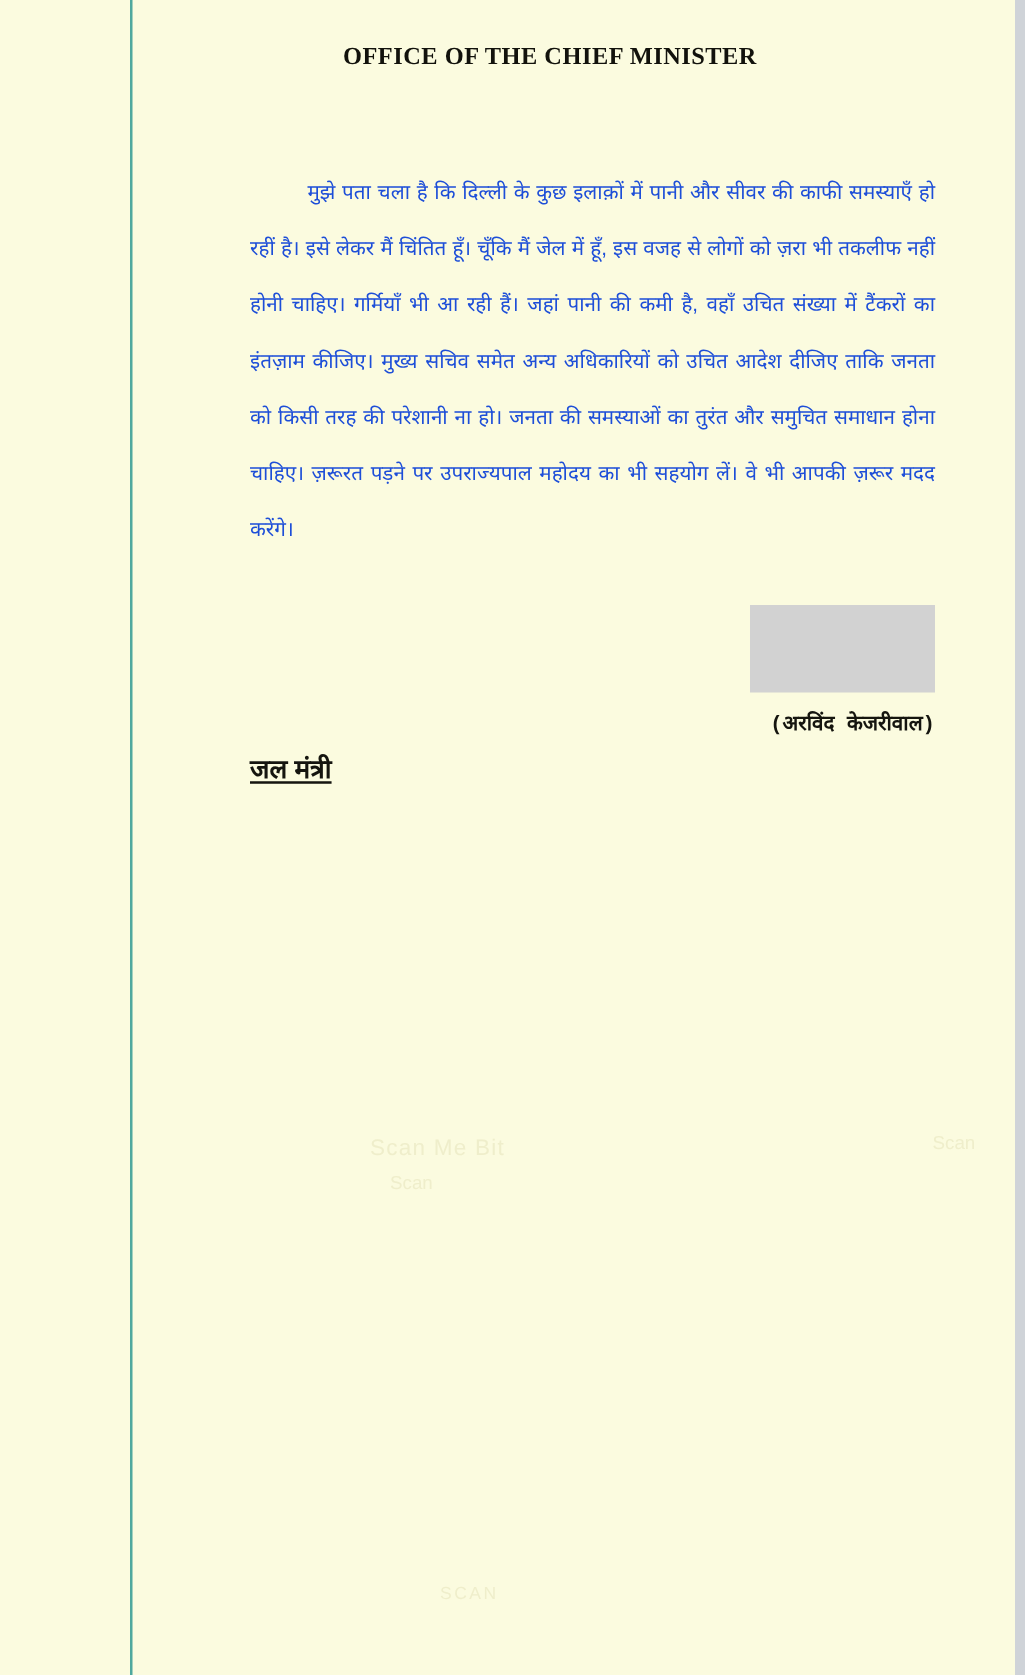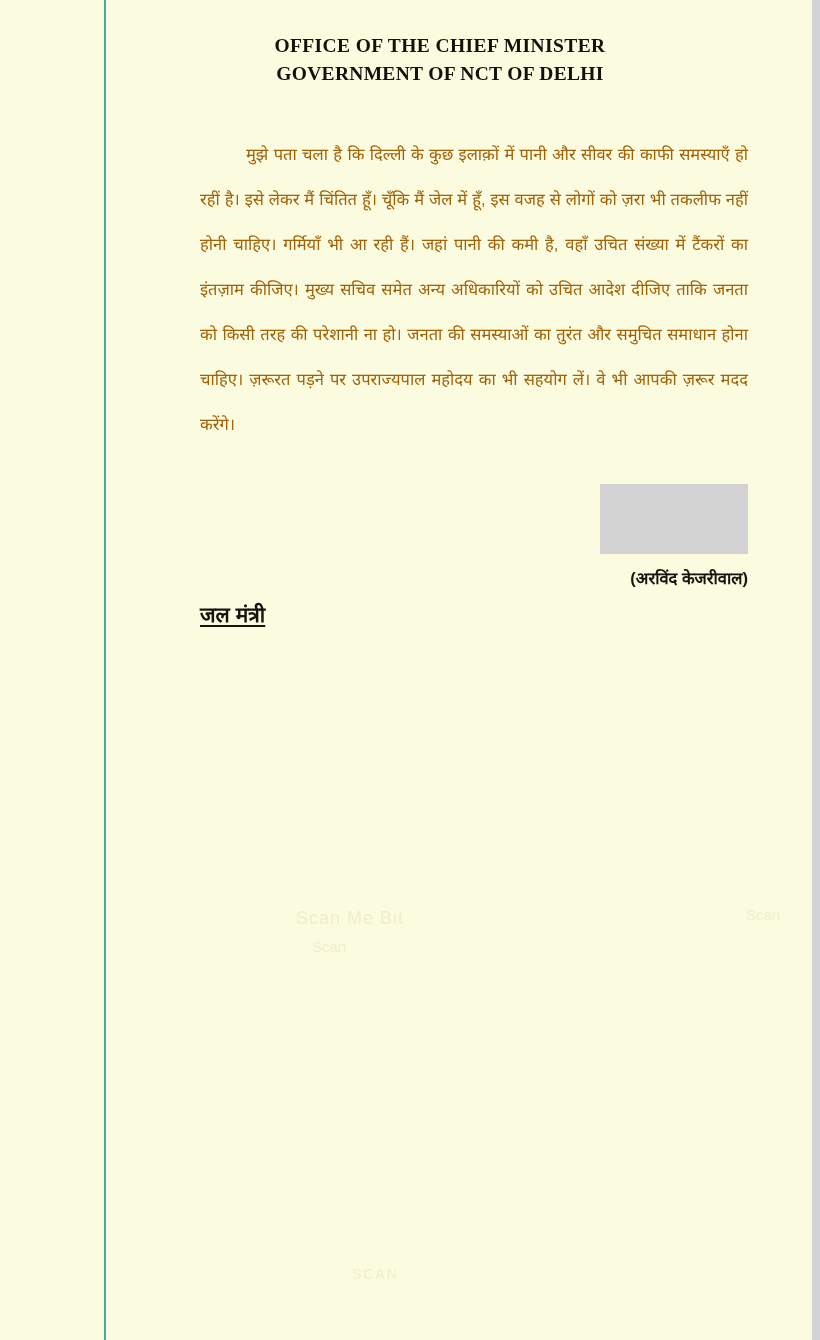--- a/index.html
+++ b/index.html
@@ -73,21 +73,21 @@
   }
 
   .body-text {
     position: absolute;
     left: 84px;
     top: 132px;
     width: 548px;
     font-family: "Liberation Sans", sans-serif;
     font-size: 16.5px;
     line-height: 45px;
-    color: #a16207;
+    color: #1d4ed8;
     text-align: justify;
     text-justify: inter-word;
     text-indent: 46px;
   }
 
   .sign-block {
     position: absolute;
     left: 0;
     top: 470px;
     width: 648px;
@@ -99,21 +99,21 @@
     width: 148px;
     height: 70px;
     background: #d2d2d2;
   }
   .sign-name {
     position: absolute;
     left: 420px;
     top: 96px;
     width: 212px;
     text-align: right;
-    font-family: Liberation Sans, sans-serif;
+    font-family: Liberation Mono, monospace;
     font-weight: bold;
     font-size: 16.5px;
     color: #15150f;
   }
 
   .addressee {
     position: absolute;
     left: 84px;
     top: 600px;
     font-family: "Liberation Sans", sans-serif;
@@ -159,21 +159,20 @@
 
 <div class="page">
 
   <div class="left-strip"></div>
   <div class="margin-rule"></div>
 
   <div class="content">
 
     <div class="letterhead">
       <div class="line1">OFFICE OF THE CHIEF MINISTER</div>
-      <div class="line2">GOVERNMENT OF NCT OF DELHI</div>
     </div>
 
     <div class="body-text">मुझे पता चला है कि दिल्ली के कुछ इलाक़ों में पानी और सीवर की काफी समस्याएँ हो रहीं है। इसे लेकर मैं चिंतित हूँ। चूँकि मैं जेल में हूँ, इस वजह से लोगों को ज़रा भी तकलीफ नहीं होनी चाहिए। गर्मियाँ भी आ रही हैं। जहां पानी की कमी है, वहाँ उचित संख्या में टैंकरों का इंतज़ाम कीजिए। मुख्य सचिव समेत अन्य अधिकारियों को उचित आदेश दीजिए ताकि जनता को किसी तरह की परेशानी ना हो। जनता की समस्याओं का तुरंत और समुचित समाधान होना चाहिए। ज़रूरत पड़ने पर उपराज्यपाल महोदय का भी सहयोग लें। वे भी आपकी ज़रूर मदद करेंगे।</div>
 
     <div class="sign-block">
       <div class="sign-redaction"></div>
       <div class="sign-name">(अरविंद केजरीवाल)</div>
     </div>
 
     <div class="addressee">जल मंत्री</div>

